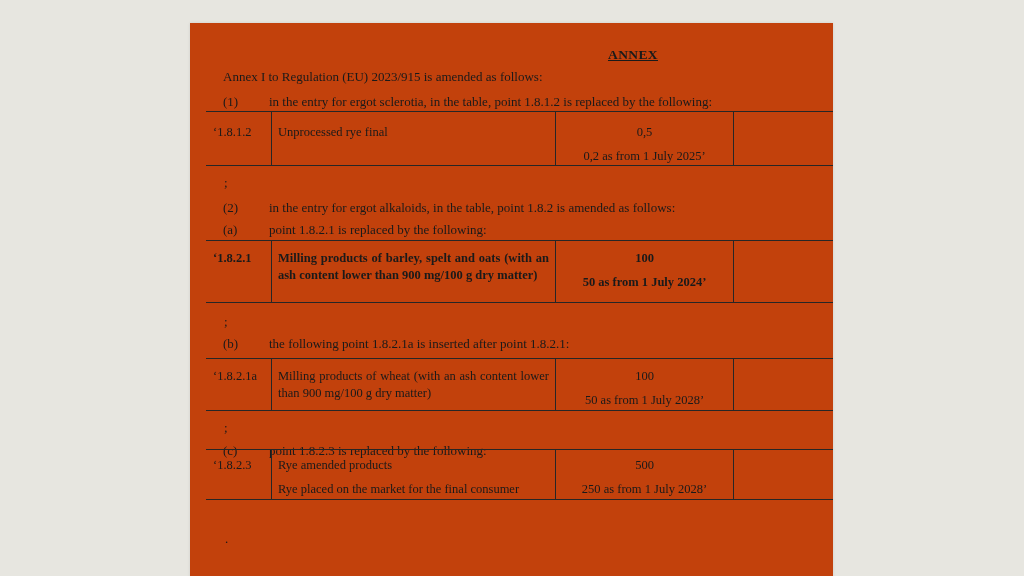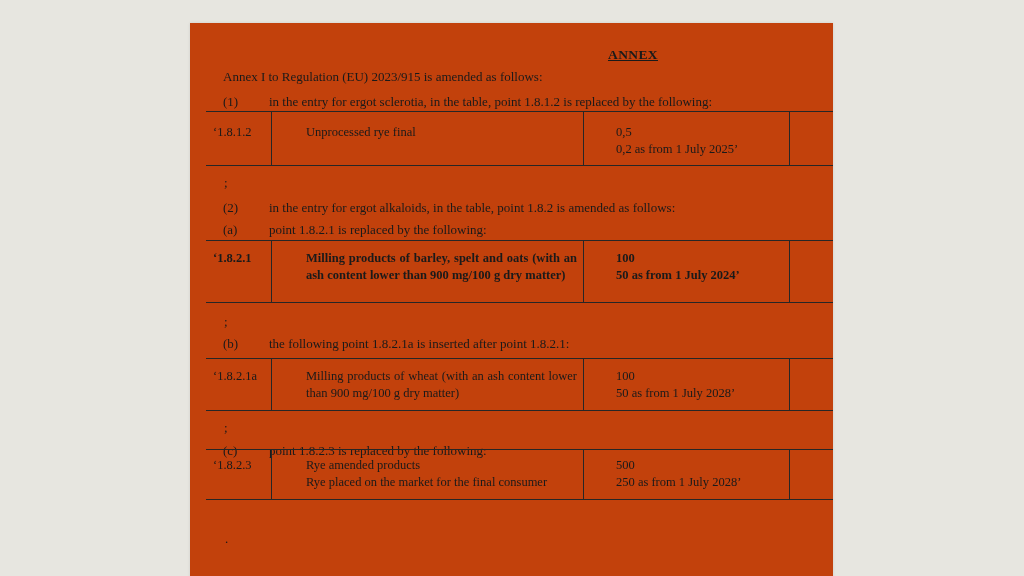--- a/index.html
+++ b/index.html
@@ -60,49 +60,48 @@
   
   .trow {
     left: 16px;
     width: 627px;
     display: flex;
     box-sizing: border-box;
     border-top: 1.5px solid #262626;
     border-bottom: 1.5px solid #262626;
     font-size: 12.5px;
     line-height: 17px;
-    gap: 28px;
   }
   .tcell {
     box-sizing: border-box;
     overflow: hidden;
   }
   .c1 {
     width: 66px;
     border-right: 1.5px solid #262626;
     padding: 0 4px 0 7px;
   }
   .c2 {
     width: 284px;
     border-right: 1.5px solid #262626;
     padding: 0 6px 0 6px;
     text-align: justify;
   }
   .c3 {
     width: 178px;
     border-right: 1.5px solid #262626;
-    text-align: left;
+    text-align: center;
     padding: 0 4px;
   }
   .c4 { flex: 1; }
   .r1 .tcell { padding-top: 12px; }
   .r2 .tcell { padding-top: 9px; }
   .r3 .tcell { padding-top: 9px; }
   .r4 .tcell { padding-top: 7px; }
-  .line2 { }
+  .line2 { margin-top: 7px; }
   .line2:empty { display: none; }
 </style>
 </head>
 <body>
 
 <div class="page">
 
   <div class="abs title">ANNEX</div>
 
   <div class="abs bodyline intro">Annex I to Regulation (EU) 2023/915 is amended as follows:</div>

